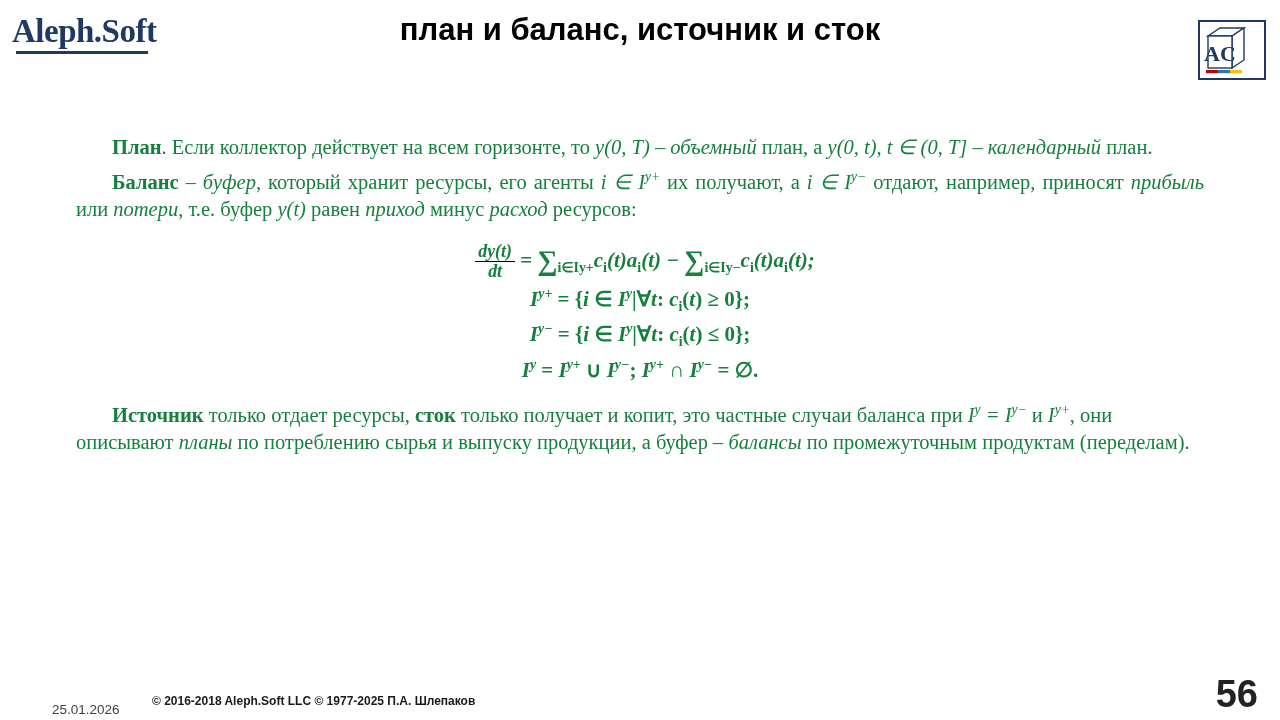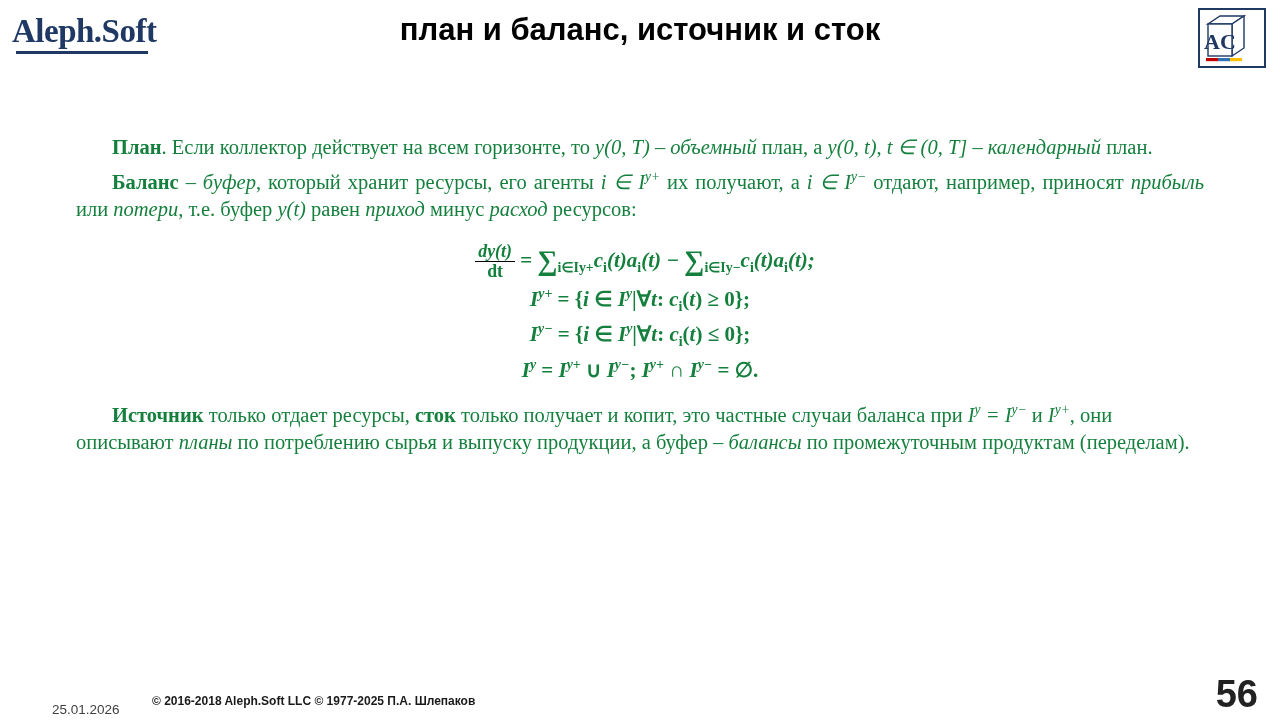--- a/index.html
+++ b/index.html
@@ -37,21 +37,21 @@
     background: #1F3864;
     width: 132px;
     margin-left: auto;
     margin-right: auto;
   }
 
   
   .emblem {
     position: absolute;
     right: 14px;
-    top: 8px;
+    top: 20px;
     width: 68px;
     height: 60px;
     border: 2px solid #1F3864;
     box-sizing: border-box;
     background: #ffffff;
   }
   .emblem svg { display: block; }
 
   
   .title {
@@ -96,21 +96,21 @@
     margin: 0;
     line-height: 1.6;
   }
   .frac {
     display: inline-block;
     vertical-align: middle;
     font-size: 0.85em;
     line-height: 1.05;
   }
   .frac .num { display: block; border-bottom: 1.3px solid #000; padding: 0 3px; font-style: italic; font-weight: bold;}
-  .frac .den { display: block; padding: 0 3px; font-weight: bold;}
+  .frac .den { display: block; padding: 0 3px; font-style: italic; font-weight: bold;}
   .bigsum {
     font-size: 1.35em;
     vertical-align: -0.12em;
   }
   .eq-line { white-space: nowrap; font-weight: bold; }
 
   
   .footer-date {
     position: absolute;
     left: 52px;

